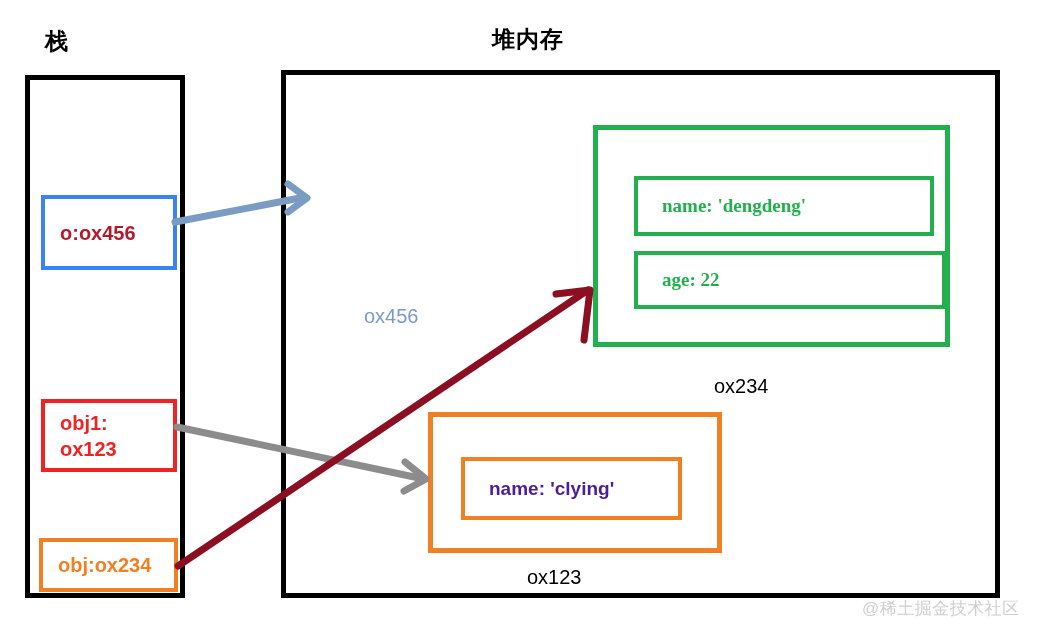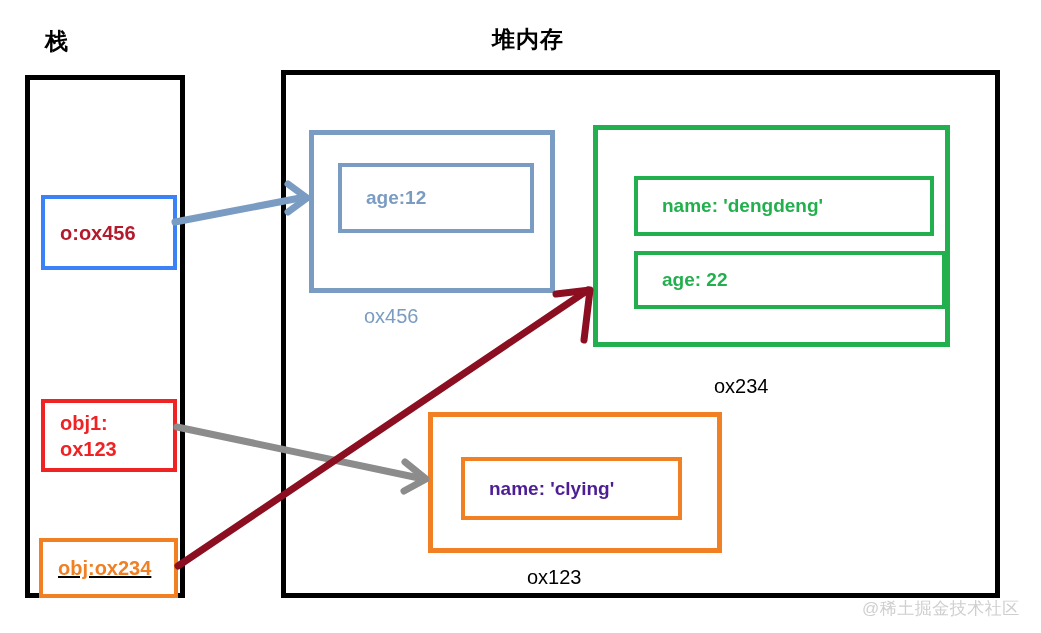--- a/index.html
+++ b/index.html
@@ -71,23 +71,22 @@
 
   #frame-obj1 {
     left: 41px; top: 399px;
     width: 136px; height: 73px;
     border: 4px solid #ef2323;
   }
   #frame-obj1 .line { color: #ef2323; }
 
   #frame-obj {
     left: 39px; top: 538px;
-    width: 139px; height: 60px;
+    width: 139px; height: 54px;
     border: 4px solid #f08023;
-    text-decoration: underline;
   }
   #frame-obj .line { color: #f08023; }
 
   
   .heap-obj {
     box-sizing: border-box;
     background: #ffffff;
   }
   .heap-prop {
     box-sizing: border-box;
@@ -121,20 +120,21 @@
   #label-ox456 {
     left: 364px; top: 305px;
     color: #7a9cc2;
   }
 
   
   #obj-ox234 {
     left: 593px; top: 125px;
     width: 357px; height: 222px;
     border: 5px solid #22b04e;
+    font-family: Liberation Serif, serif;
   }
   #obj-ox234 .p1 {
     position: absolute;
     left: 36px; top: 46px;
     width: 300px; height: 60px;
     border: 4px solid #22b04e;
     color: #22b04e;
   }
   #obj-ox234 .p2 {
     position: absolute;
@@ -201,23 +201,20 @@
     <div class="line">obj1:</div>
     <div class="line">ox123</div>
   </div>
 
   <div class="abs stack-frame" id="frame-obj">
     <div class="line">obj:ox234</div>
   </div>
 
   <div class="abs" id="heap-container"></div>
 
-  <div class="abs heap-obj" id="obj-ox456">
-    <div class="heap-prop">age:12</div>
-  </div>
   <div class="abs heap-label" id="label-ox456">ox456</div>
 
   <div class="abs heap-obj" id="obj-ox234">
     <div class="heap-prop p1">name: 'dengdeng'</div>
     <div class="heap-prop p2">age: 22</div>
   </div>
   <div class="abs heap-label" id="label-ox234">ox234</div>
 
   <div class="abs heap-obj" id="obj-ox123">
     <div class="heap-prop">name: 'clying'</div>

